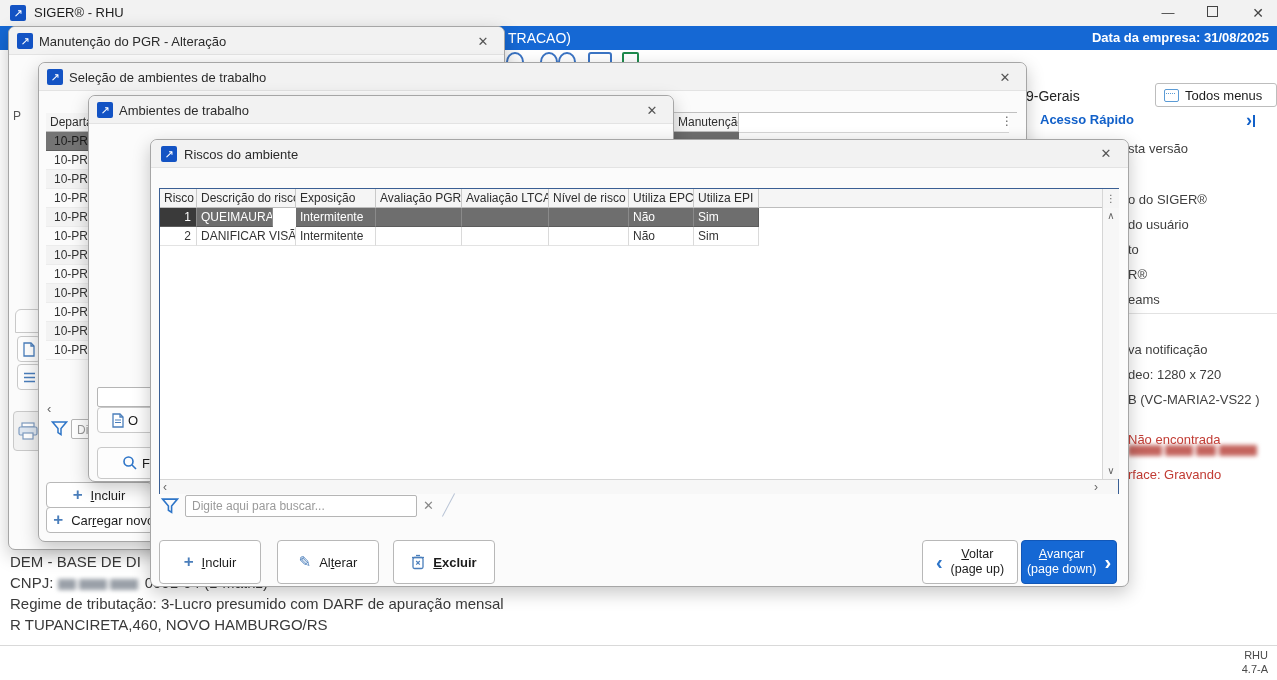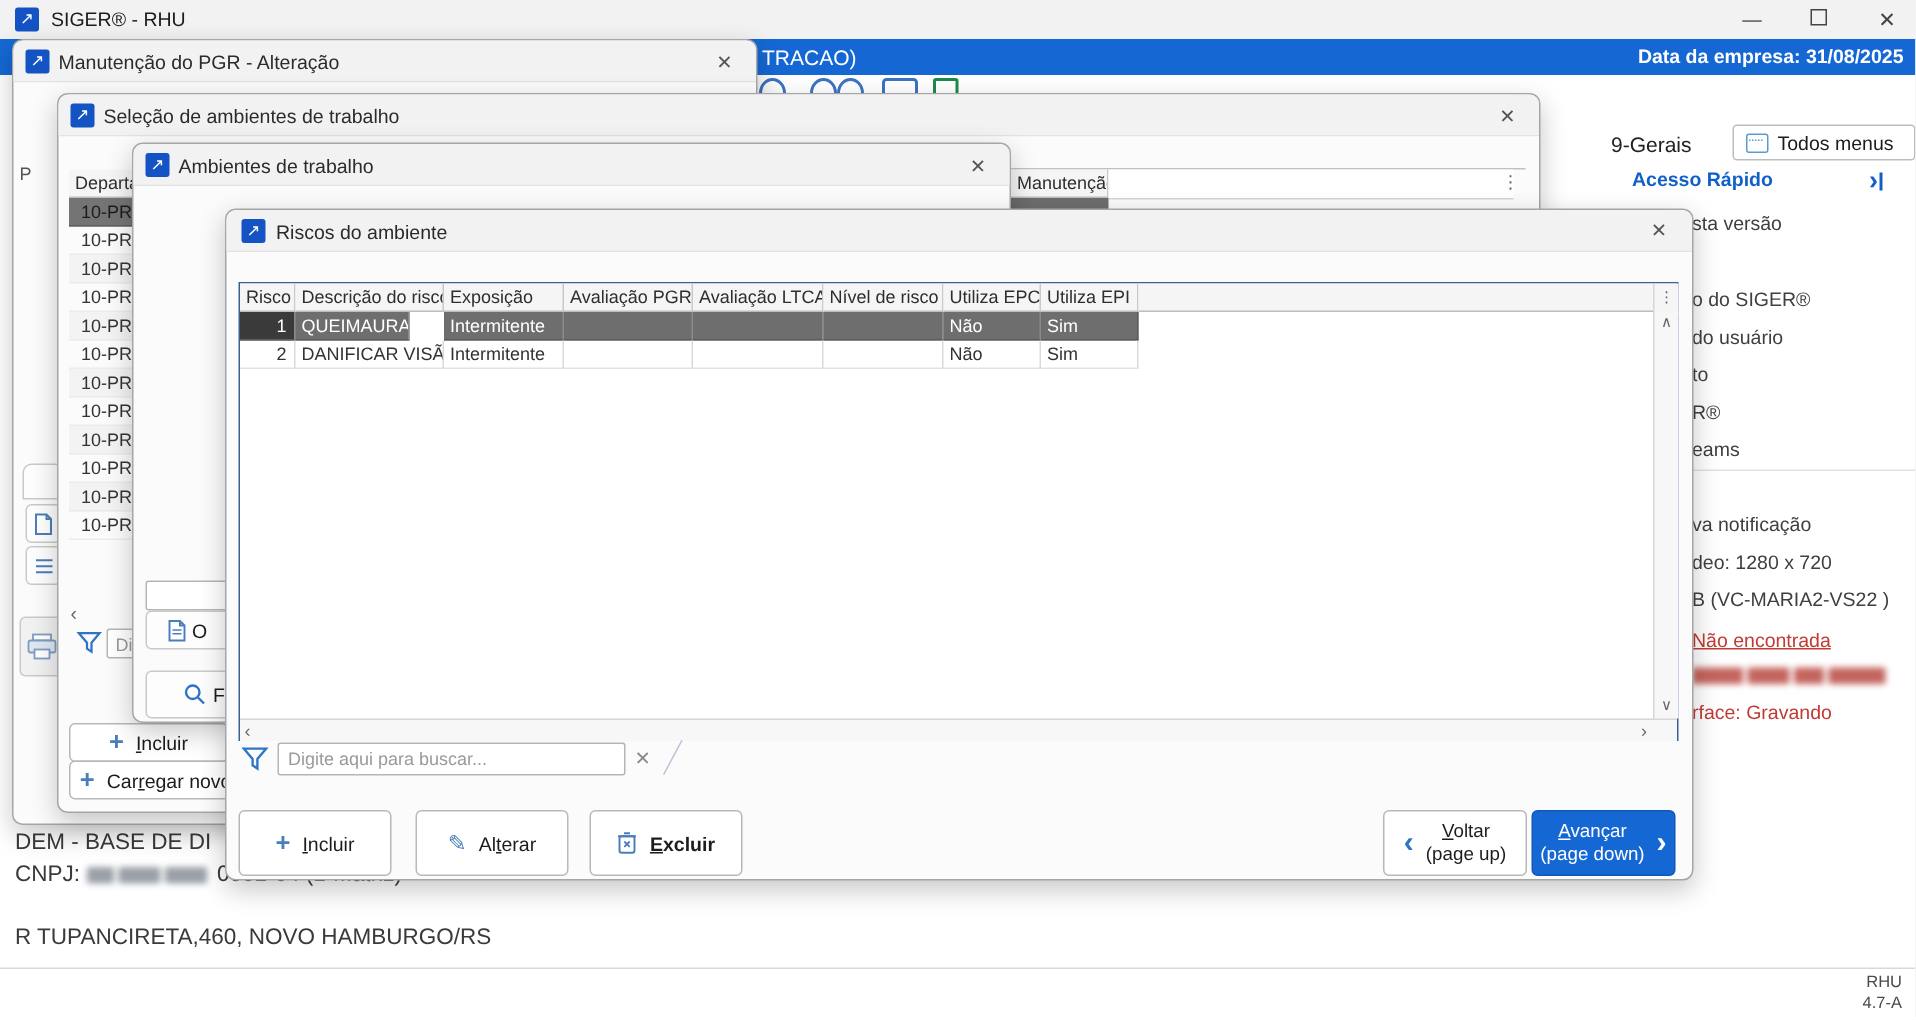--- a/index.html
+++ b/index.html
@@ -1,19 +1,19 @@
 <!DOCTYPE html>
 <html><head>
 <meta charset="utf-8">
 <style>
   html,body{margin:0;padding:0;}
   body{font-family:"Liberation Sans","DejaVu Sans",sans-serif;background:#e8e8e8;}
   .screen{position:relative;width:1277px;height:680px;background:#ffffff;overflow:hidden;}
   .abs{position:absolute;}
-  .nowrap{white-space:nowrap;margin-left:48px;}
+  .nowrap{white-space:nowrap;}
 
   
   .titlebar{left:0;top:0;width:1277px;height:26px;background:#f2f2f2;border-bottom:1px solid #e0e0e0;}
   .app-icon{width:16px;height:16px;background:#1353c4;border-radius:2px;color:#fff;font-size:11px;line-height:16px;text-align:center;}
   .win-title{font-size:13px;color:#1c1c1c;line-height:26px;}
   .winctl{width:40px;height:26px;text-align:center;line-height:26px;color:#444;font-size:13px;}
   .maxbox{display:inline-block;width:9px;height:9px;border:1px solid #444;}
   .bluebar{left:0;top:26px;width:1277px;height:24px;background:#1568d4;}
   .bluebar .frag{position:absolute;left:508px;top:0;color:#fff;font-size:14px;line-height:24px;}
   .bluebar .date{position:absolute;right:8px;top:0;color:#fff;font-weight:bold;font-size:13px;line-height:24px;}
@@ -128,32 +128,33 @@
 
   <div class="abs side-item" style="top:192px;">o do SIGER®</div>
   <div class="abs side-item" style="top:217px;">do usuário</div>
   <div class="abs side-item" style="top:242px;">to</div>
   <div class="abs side-item" style="top:267px;">R®</div>
   <div class="abs side-item" style="top:292px;">eams</div>
   <div class="abs side-div" style="top:313px;"></div>
   <div class="abs side-item" style="top:342px;text-align:center;">va notificação</div>
   <div class="abs side-item" style="top:367px;">deo: 1280 x 720</div>
   <div class="abs side-item" style="top:392px;">B (VC-MARIA2-VS22 )</div>
-  <div class="abs side-item red" style="top:419px;text-decoration:underline;">Não encontrada</div>
+  <div class="abs side-item red" style="top:432px;">Não encontrada</div>
   <div class="abs side-item" style="top:442px;">
     <span class="blurline"><i style="width:34px;background:#c4645e;"></i><i style="width:28px;background:#c4645e;"></i><i style="width:20px;background:#c4645e;"></i><i style="width:38px;background:#c4645e;"></i></span>
   </div>
   <div class="abs side-item red" style="top:467px;">rface: Gravando</div>
 
   <div class="abs foot" style="top:553px;">DEM - BASE DE DI</div>
   <div class="abs foot" style="top:574px;">
     <span>CNPJ:</span>
     <span class="blurline"><i style="width:18px;background:#9aa0a8;"></i><i style="width:28px;background:#9aa0a8;"></i><i style="width:28px;background:#9aa0a8;"></i></span>
     <span>0001-64 (1-Matriz)</span>
   </div>
+  <div class="abs foot" style="top:595px;">Regime de tributação: 3-Lucro presumido com DARF de apuração mensal</div>
   <div class="abs foot" style="top:616px;">R TUPANCIRETA,460, NOVO HAMBURGO/RS</div>
   <div class="abs foot-div"></div>
   <div class="abs ver" style="top:649px;">RHU</div>
   <div class="abs ver" style="top:663px;">4.7-A</div>
 
   <div class="abs dlg" style="left:8px;top:26px;width:495px;height:522px;z-index:10;">
     <div class="dlg-tb">
       <div class="dlg-ico" style="left:8px;top:6px;"><span>↗</span></div>
       <div class="dlg-title" style="left:30px;top:7px;">Manutenção do PGR - Alteração</div>
       <div class="dlg-x" style="right:13px;top:7px;"><span>✕</span></div>

